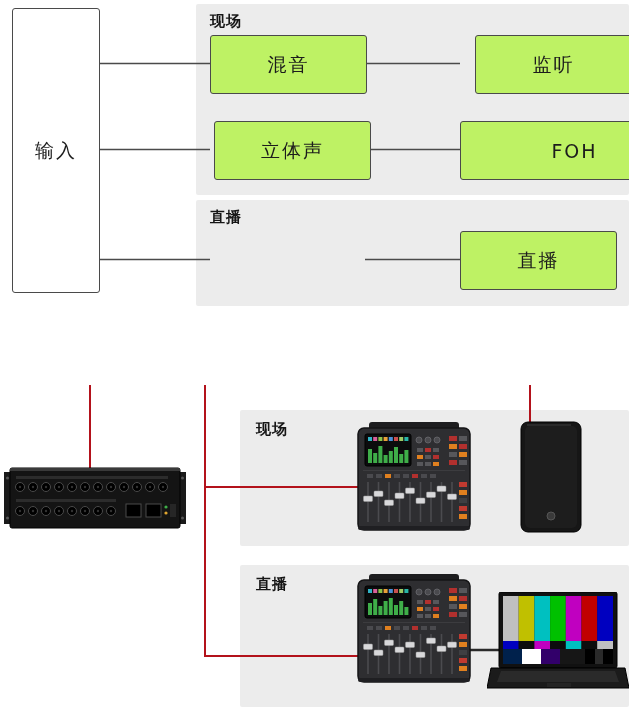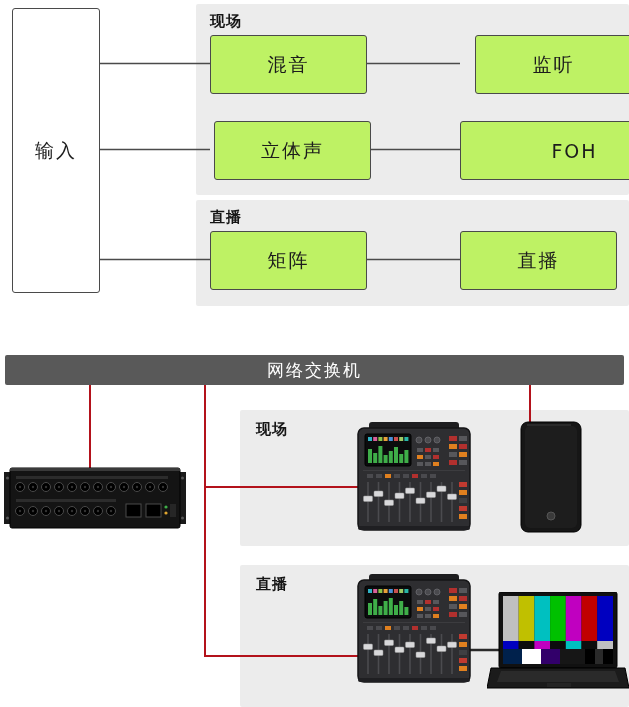--- a/index.html
+++ b/index.html
@@ -91,30 +91,24 @@
   </div>
   <div class="node n-monitor">
     <span>监听</span>
   </div>
   <div class="node n-stereo">
     <span>立体声</span>
   </div>
   <div class="node n-foh">
     <span>FOH</span>
   </div>
-  <div class="node n-matrix">
-    <span>矩阵</span>
-  </div>
   <div class="node n-stream">
     <span>直播</span>
   </div>
 
-  <div class="switch-bar">
-    <span>网络交换机</span>
-  </div>
 
   <div class="device d-stagebox">
     <svg viewBox="0 0 182 64">
       <rect x="0" y="6" width="7" height="52" fill="#1a1a1a"></rect>
       <rect x="175" y="6" width="7" height="52" fill="#1a1a1a"></rect>
       <circle cx="3.5" cy="12" r="1.5" fill="#555"></circle>
         <circle cx="3.5" cy="52" r="1.5" fill="#555"></circle>
       <circle cx="178.5" cy="12" r="1.5" fill="#555"></circle>
         <circle cx="178.5" cy="52" r="1.5" fill="#555"></circle>
       <rect x="6" y="2" width="170" height="60" rx="2" fill="#141414" stroke="#000"></rect>

